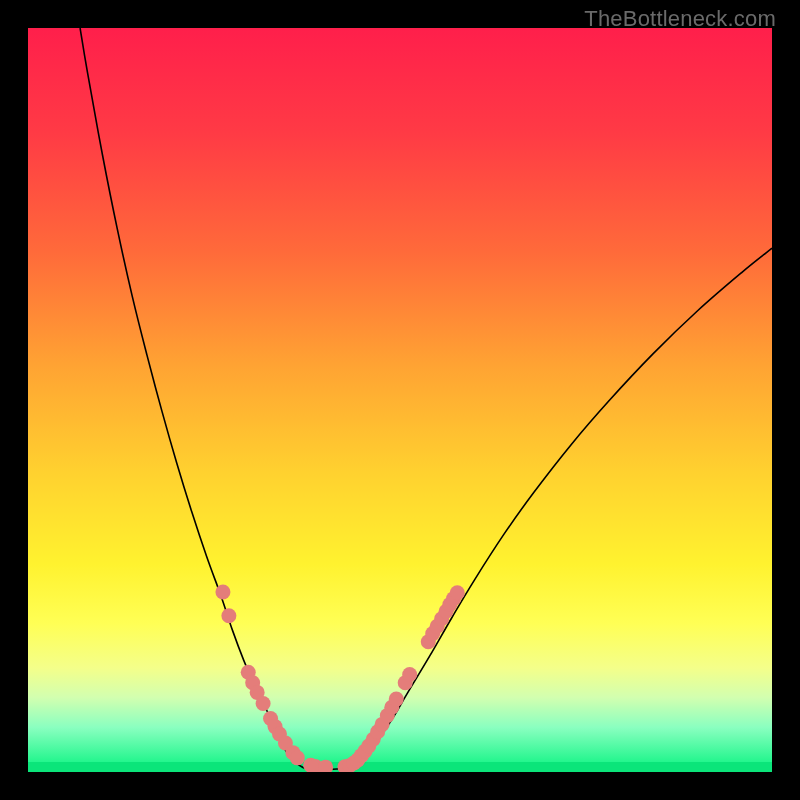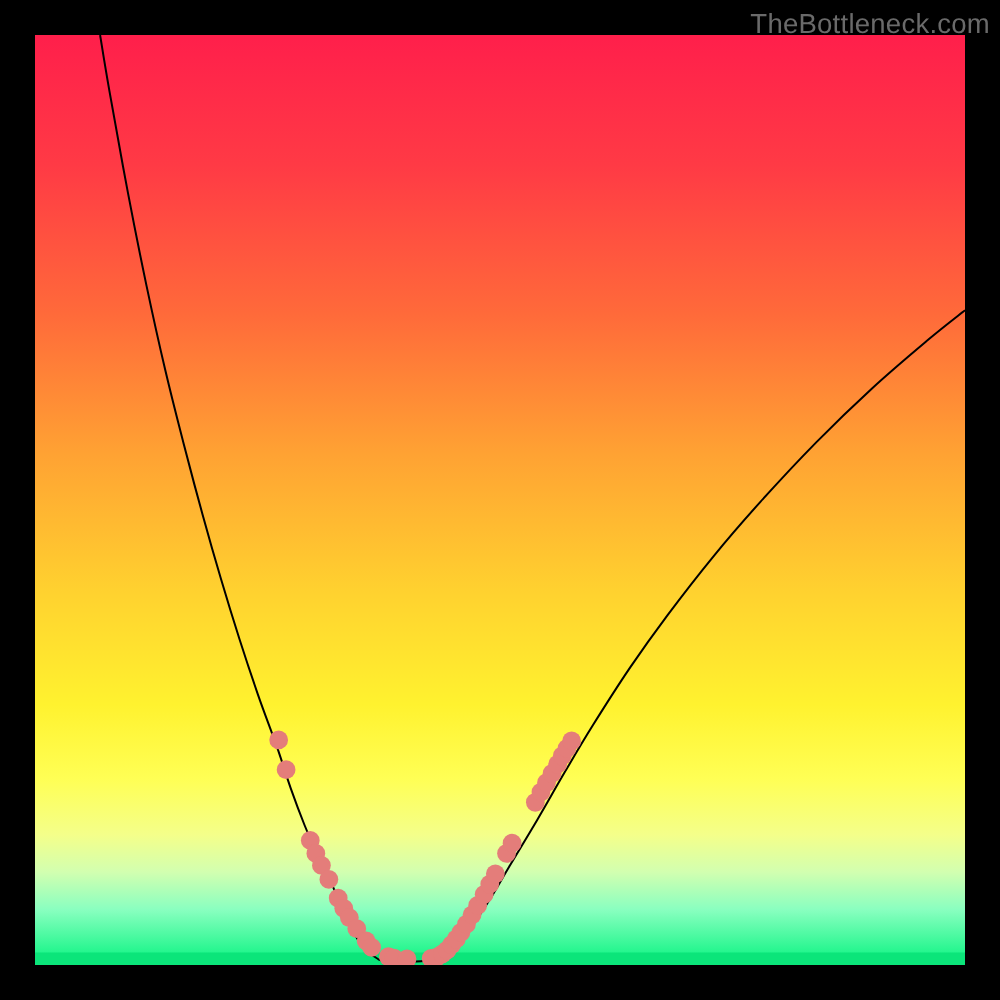--- a/index.html
+++ b/index.html
@@ -108,14 +108,14 @@
           <circle cx="409.20" cy="598.18" r="7.5" style="fill: rgb(228, 125, 122);"></circle>
           <circle cx="413.66" cy="590.74" r="7.5" style="fill: rgb(228, 125, 122);"></circle>
           <circle cx="418.13" cy="583.30" r="7.5" style="fill: rgb(228, 125, 122);"></circle>
           <circle cx="421.85" cy="576.60" r="7.5" style="fill: rgb(228, 125, 122);"></circle>
           <circle cx="425.57" cy="570.65" r="7.5" style="fill: rgb(228, 125, 122);"></circle>
           <circle cx="429.29" cy="564.70" r="7.5" style="fill: rgb(228, 125, 122);"></circle>
         </g>
     </svg>
   </div>
 
-  <div class="watermark" style="right: 8px; top: 6px;">TheBottleneck.com</div>
+  <div class="watermark" style="right: 24px; top: 6px;">TheBottleneck.com</div>
 </div>
 
 </body></html>

